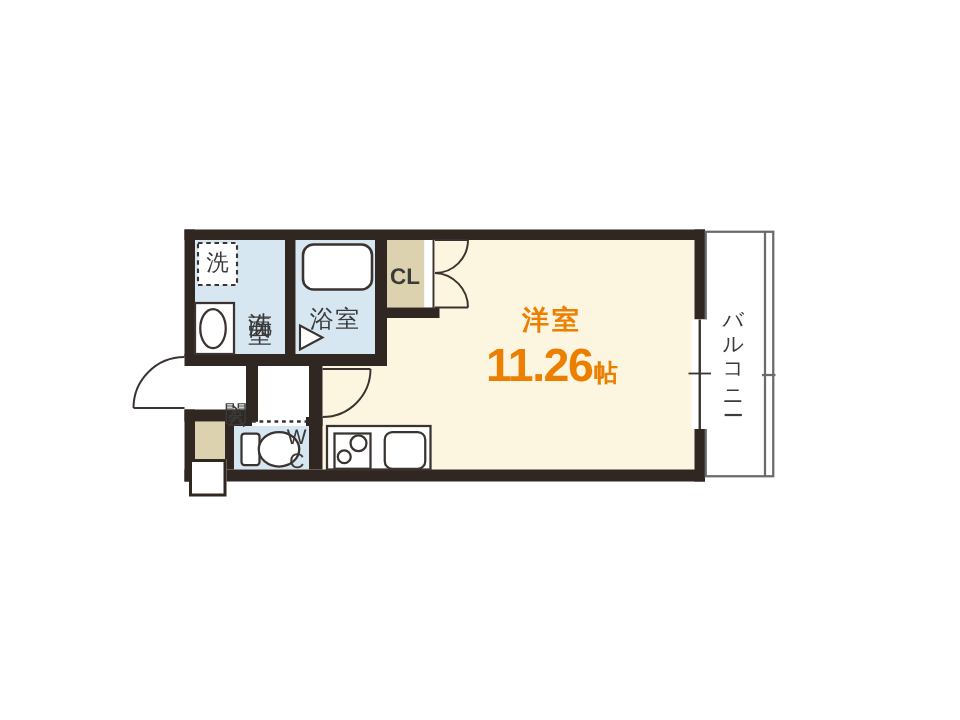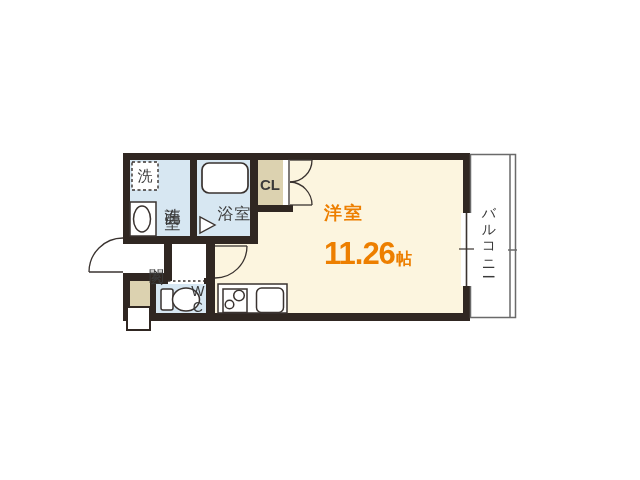--- a/index.html
+++ b/index.html
@@ -6,22 +6,22 @@
   #canvas{position:relative;width:640px;height:480px;background:#ffffff;overflow:hidden;
           font-family:"Liberation Sans", sans-serif;color:#3a3a3a;}
   .wall{position:absolute;background:#302722;}
   .fill{position:absolute;}
   .label{position:absolute;display:flex;align-items:center;justify-content:center;
          color:#3a3a3a;line-height:1.05;}
   .vtext{writing-mode:vertical-rl;text-orientation:mixed;}
   .vup{writing-mode:vertical-rl;text-orientation:upright;}
   #svg-layer{position:absolute;left:0;top:0;pointer-events:none;}
   .main-label{position:absolute;left:324px;top:201px;color:#ed7f00;font-weight:bold;}
-  .main-label .rname{font-size:18px;letter-spacing:2px;}
-  .main-label .size{display:flex;align-items:baseline;margin-top:11px;}
+  .main-label .rname{font-size:18px;letter-spacing:2px;margin-left:24px;}
+  .main-label .size{display:flex;align-items:baseline;margin-top:1px;}
   .main-label .num{font-size:31px;letter-spacing:-1px;}
   .main-label .unit{font-size:16px;margin-left:1px;}
 </style>
 </head>
 <body>
 
 <div id="canvas">
 
   <div class="fill" style="left:130px;top:160px;width:60px;height:76px;background:#d7e7f2;"></div>
   <div class="fill" style="left:197px;top:160px;width:53px;height:76px;background:#d7e7f2;"></div>
@@ -108,21 +108,21 @@
     <g stroke="#3a3330" stroke-width="1.5" fill="#ffffff">
       <rect x="223" y="289" width="24" height="23.5"></rect>
       <circle cx="229.5" cy="304.5" r="4.3"></circle>
       <circle cx="239" cy="295.5" r="5.3"></circle>
     </g>
     <rect x="256.5" y="288" width="27" height="24.5" rx="5" fill="#ffffff" stroke="#3a3330" stroke-width="1.5"></rect>
   </svg>
 
   <div class="label" style="left:132px;top:162px;width:26px;height:28px;font-size:15px;">洗</div>
   <div class="label vtext" style="left:162px;top:161px;width:20px;height:76px;font-size:16px;letter-spacing:3px;">洗面室</div>
-  <div class="label" style="left:197px;top:204px;width:53px;height:20px;font-size:16px;letter-spacing:1px;padding-left:11px;">浴室</div>
+  <div class="label" style="left:197px;top:204px;width:53px;height:20px;font-size:16px;letter-spacing:1px;">浴室</div>
   <div class="label" style="left:255px;top:175px;width:30px;height:20px;font-size:15px;font-weight:600;">CL</div>
   <div class="label vtext" style="left:148px;top:238px;width:17px;height:38px;font-size:15px;">玄関</div>
   <div class="label vup" style="left:189px;top:284px;width:17px;height:29px;font-size:14px;">WC</div>
   <div class="label vtext" style="left:480px;top:184px;width:18px;height:100px;font-size:14px;letter-spacing:2px;">バルコニー</div>
 
   <div class="main-label">
     <div class="rname">洋室</div>
     <div class="size">
       <span class="num">11.26</span>
       <span class="unit">帖</span>

